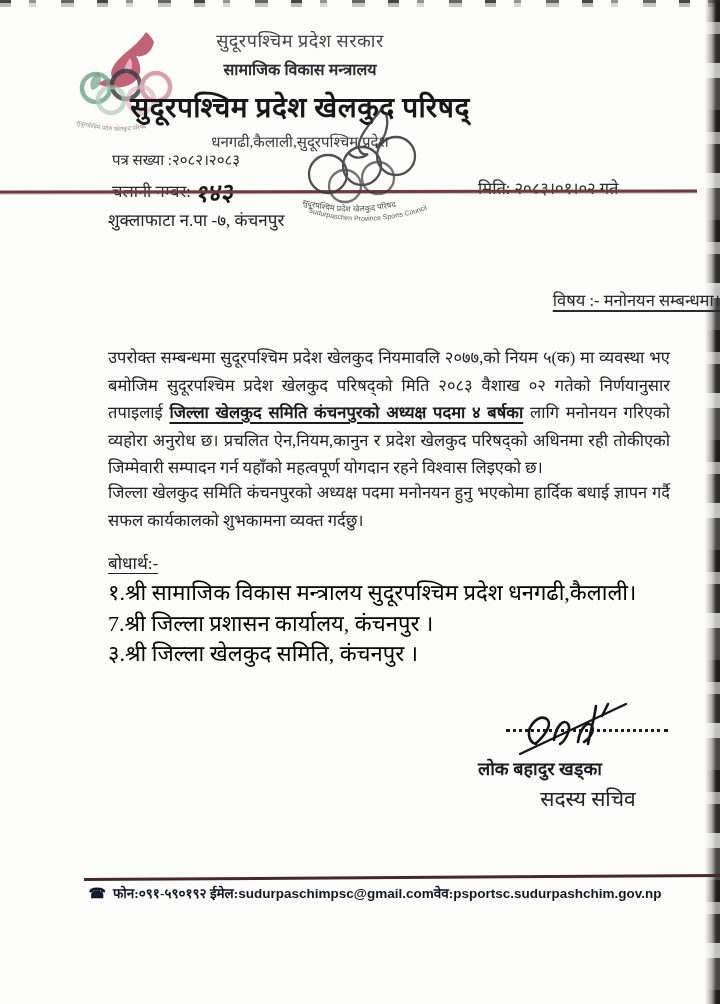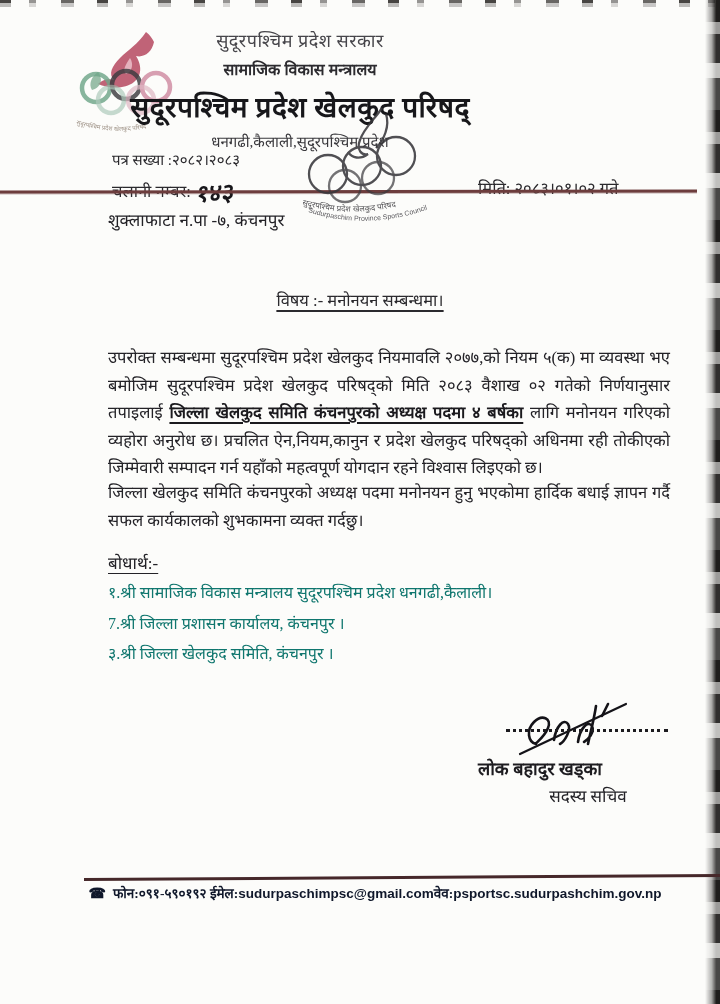--- a/index.html
+++ b/index.html
@@ -44,37 +44,37 @@
   }
   .meta-date{position:absolute;left:478px;top:168px;font-size:16.5px;color:#2a292d;margin-top:8px;}
   .rule-top{
     position:absolute;left:0;top:190px;width:697px;height:3px;background:#6d3d3d;
     transform:rotate(-.1deg);box-shadow:0 1px 0 rgba(109,61,61,.35);
   }
   
   .recipient{position:absolute;left:108px;top:207px;font-size:17px;line-height:28px;color:#232227;}
   
   .subject{
-    position:absolute;left:0;top:288px;width:720px;text-align:center;font-size:16.5px;
+    position:absolute;left:0;top:288px;width:720px;text-align:right;font-size:16.5px;
     color:#2b2a2e;
   }
   .subject span{text-decoration:underline;text-underline-offset:4px;text-decoration-thickness:1.5px;}
   
   .para{position:absolute;left:108px;width:562px;text-align:justify;font-size:16.5px;line-height:27.5px;color:#232227;}
   .para1{top:344px;}
   .para2{top:479px;}
   .hl{font-weight:bold;text-decoration:underline;text-underline-offset:4px;text-decoration-thickness:1.5px;color:#1b1a1e;}
   
   .cc-head{position:absolute;left:108px;top:551px;font-size:17px;color:#232227;text-decoration:underline;text-underline-offset:4px;}
-  .cc-list{position:absolute;left:108px;top:578px;font-size:16px;line-height:30.5px;color:#0f766e;}
+  .cc-list{position:absolute;left:108px;top:578px;font-size:22px;line-height:30.5px;color:#000000;}
   
   .sig-scribble{position:absolute;left:498px;top:694px;width:190px;height:62px;}
   .sig-dots{position:absolute;left:506px;top:729px;width:162px;border-bottom:3px dotted #1c1b1f;}
   .sig-name{position:absolute;left:478px;top:756px;width:220px;text-align:left;font-size:18px;font-weight:600;color:#1d1c20;}
-  .sig-title{position:absolute;left:478px;top:784px;width:220px;text-align:center;font-size:17px;color:#232227;}
+  .sig-title{position:absolute;left:478px;top:784px;width:220px;text-align:center;font-size:21px;color:#232227;}
   
   .rule-bottom{
     position:absolute;left:84px;top:876px;width:640px;height:3px;background:#46282a;
     transform:rotate(-.35deg);
   }
   .footer{
     position:absolute;left:0;top:884px;width:720px;text-align:center;padding-left:30px;box-sizing:border-box;
     font-size:13.5px;font-weight:bold;color:#0f172a;
   }
   .footer .latin{font-family:"Liberation Sans","DejaVu Sans",sans-serif;font-weight:bold;}

